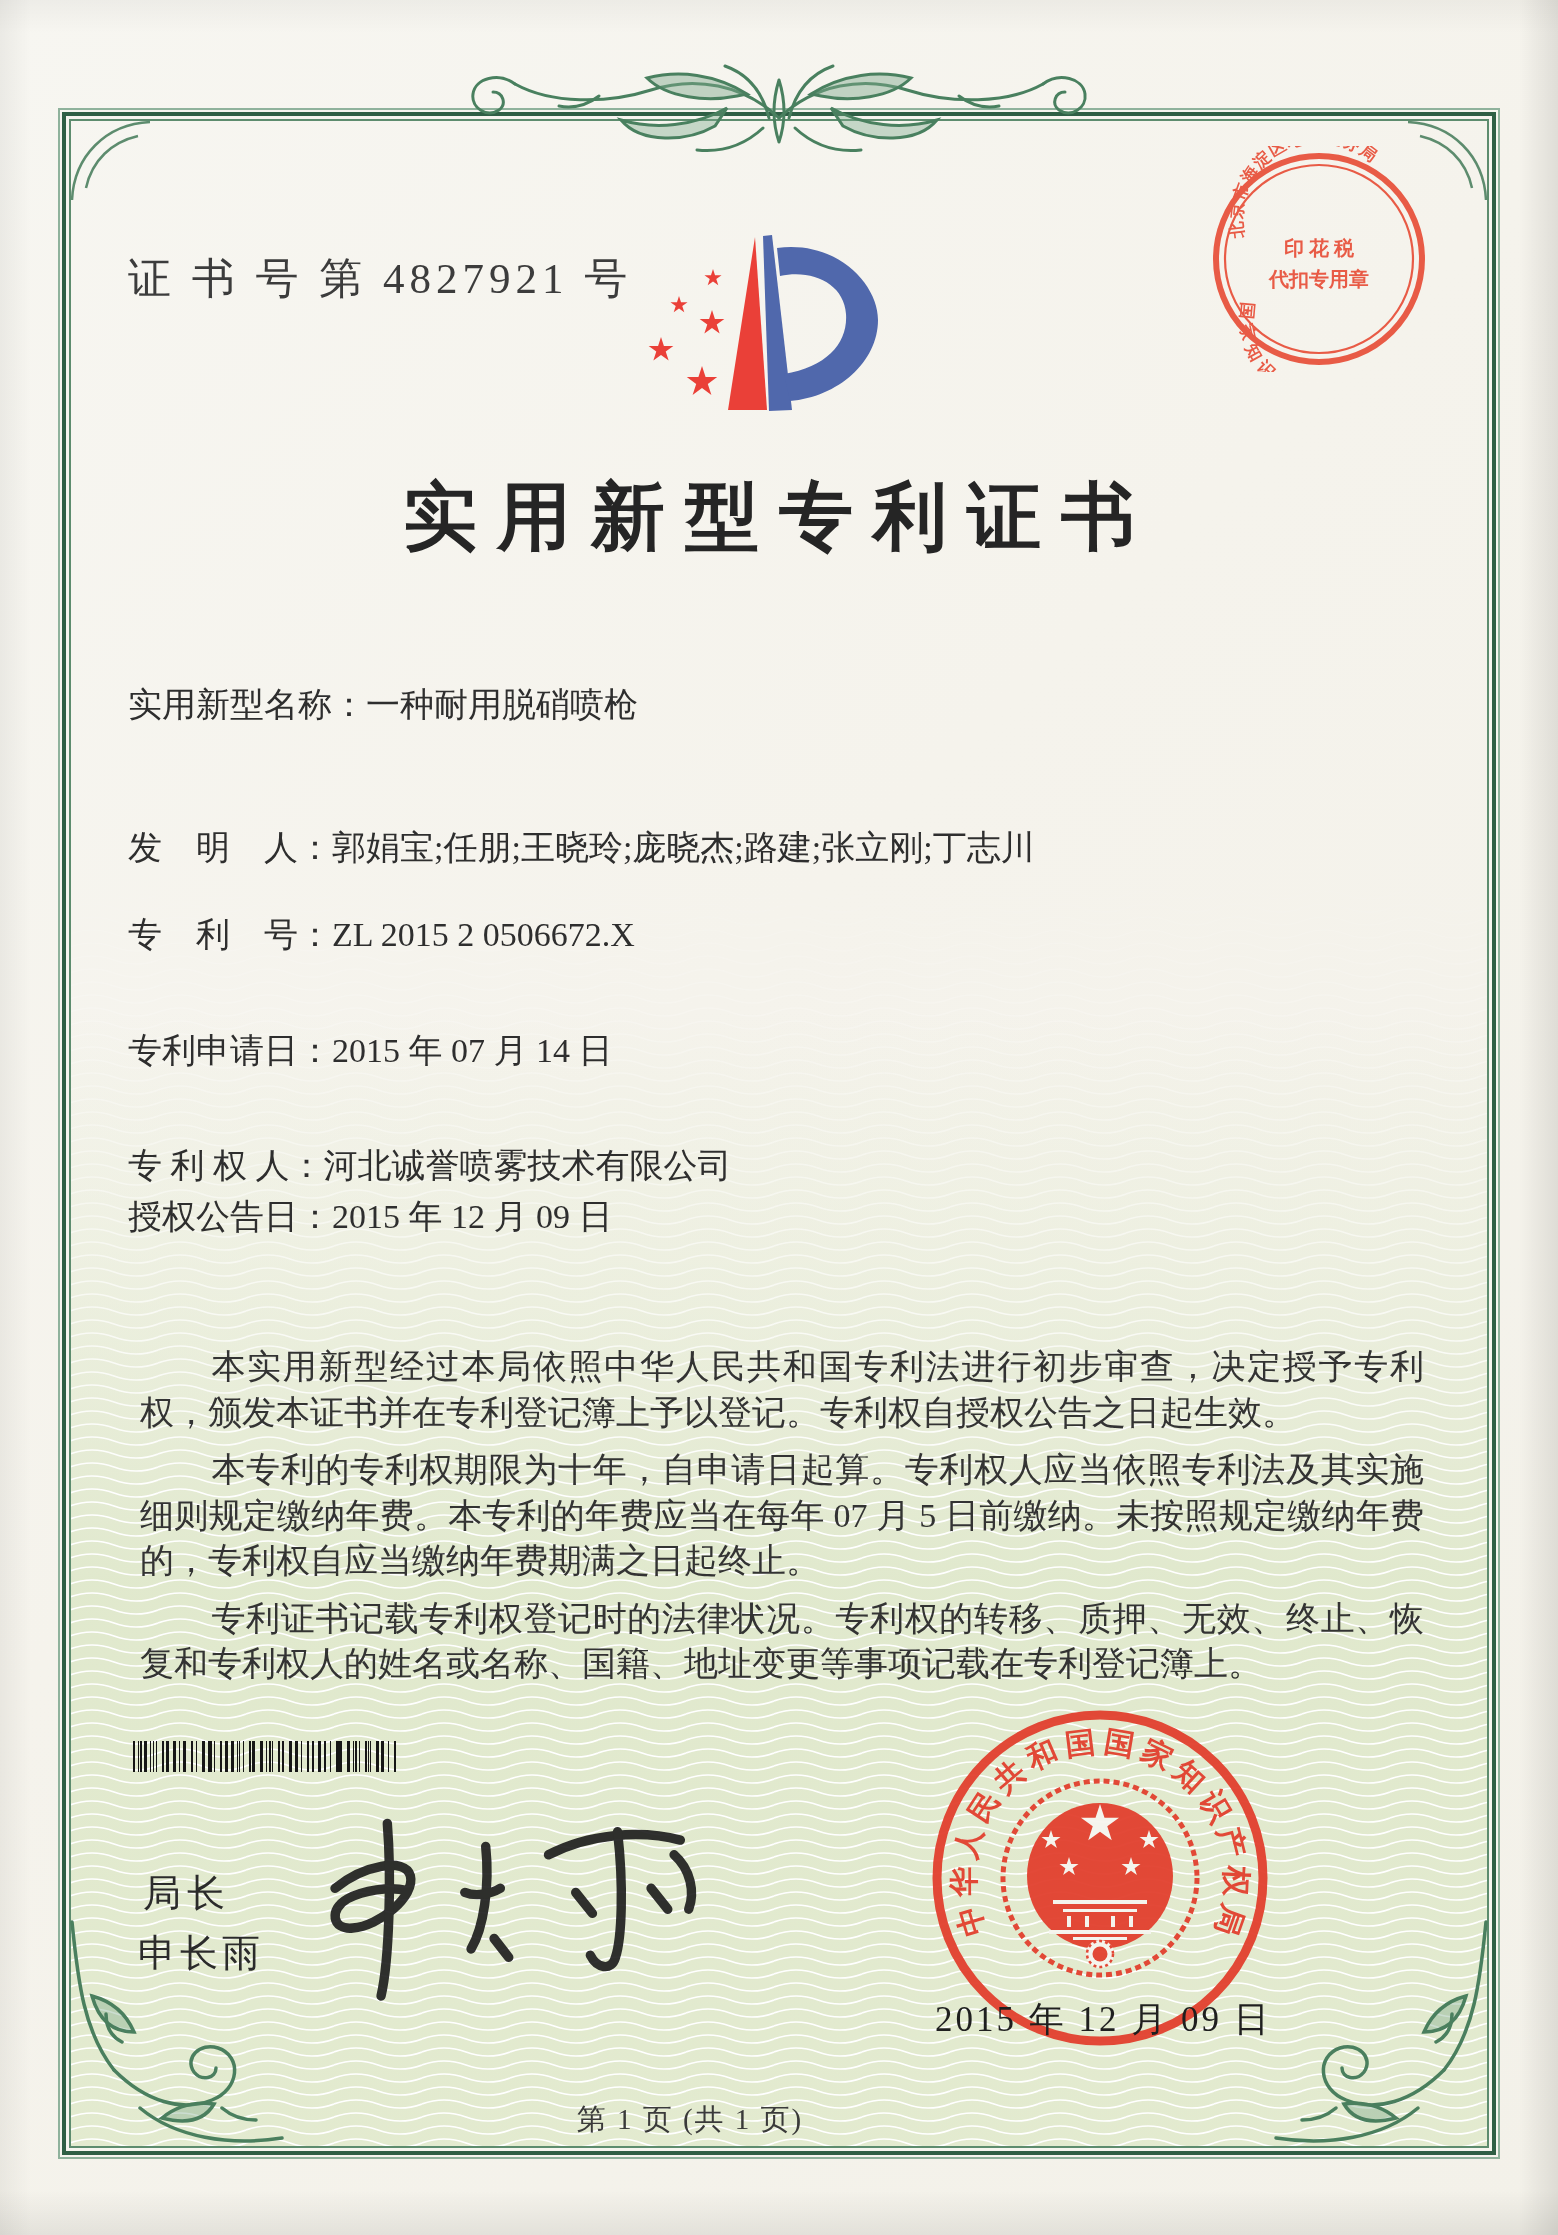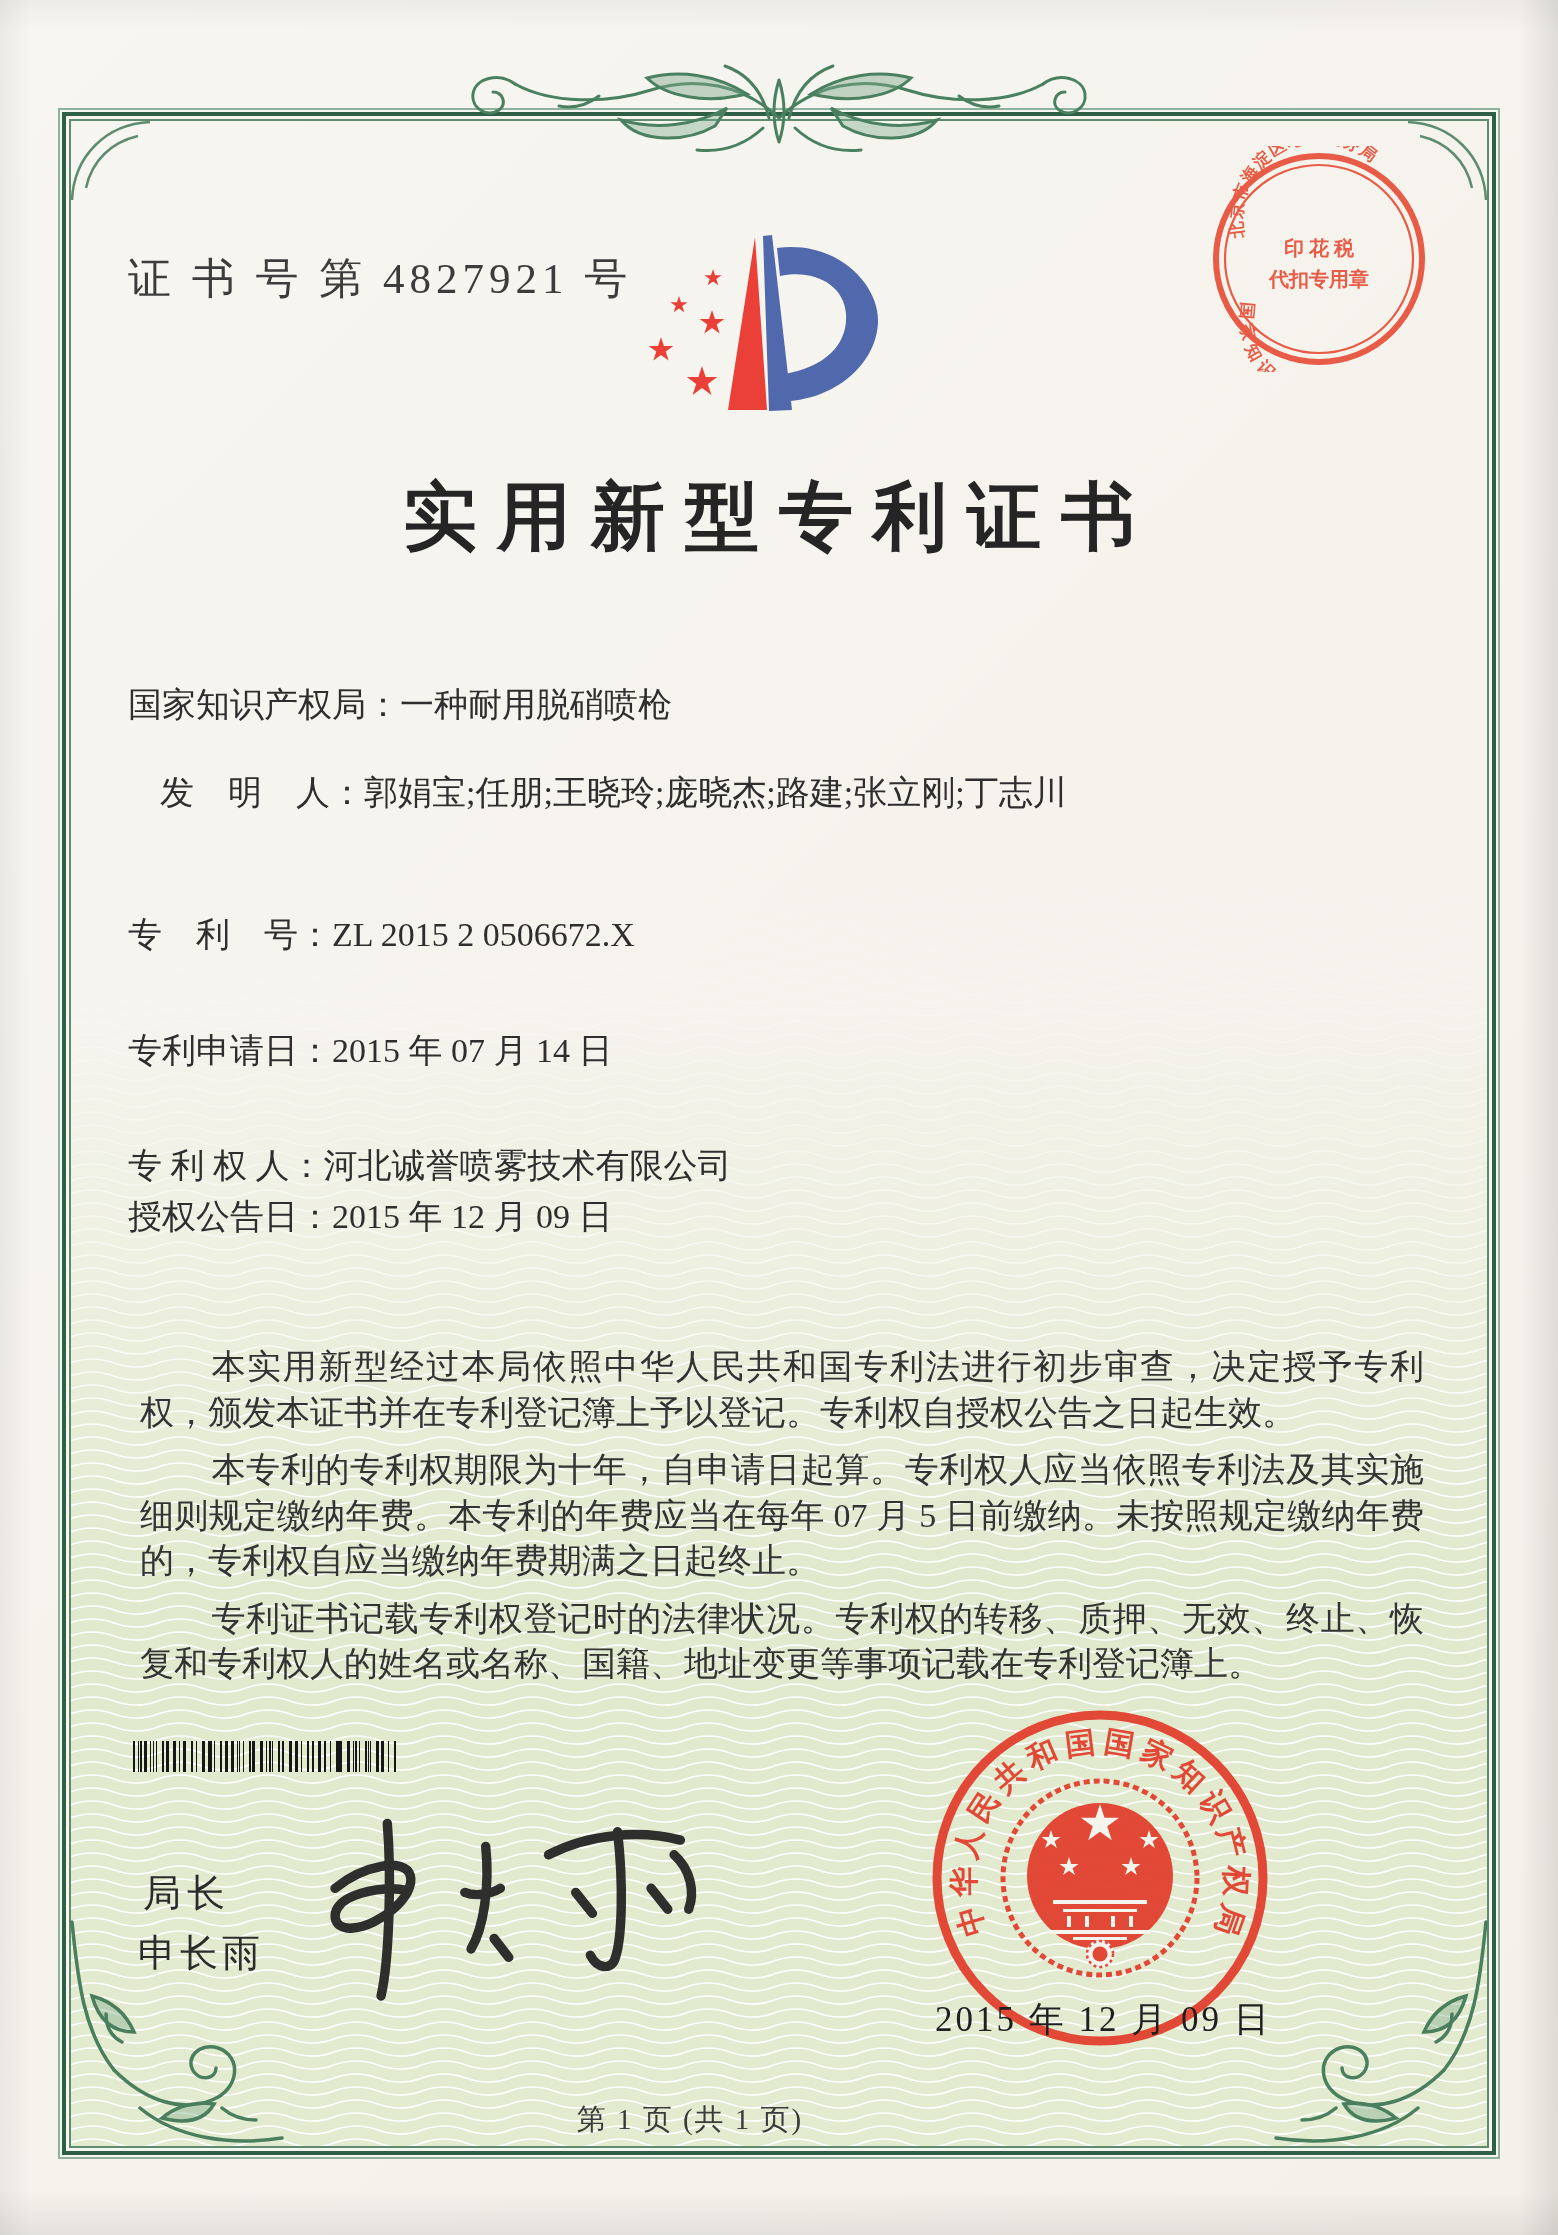--- a/index.html
+++ b/index.html
@@ -142,23 +142,23 @@
     <text font-size="17" letter-spacing="6" fill="#e8503a" font-weight="600">
       <textPath href="#stampBot" startOffset="13">国家知识产权局</textPath>
     </text>
     <text x="113" y="109" text-anchor="middle" font-size="20" font-weight="600" fill="#e8503a">印 花 税</text>
     <text x="113" y="140" text-anchor="middle" font-size="20" font-weight="600" fill="#e8503a">代扣专用章</text>
   </svg>
 
   <div class="abs title">实用新型专利证书</div>
 
   <div class="abs field" style="top:682px;">
-    <span>国家知识产权局：</span><span>一种耐用脱硝喷枪</span>
-  </div>
-  <div class="abs field" style="top:770px;margin-left:32px;">
+    <span>实用新型名称：</span><span>一种耐用脱硝喷枪</span>
+  </div>
+  <div class="abs field" style="top:825px;">
     <span>发　明　人：</span><span>郭娟宝;任朋;王晓玲;庞晓杰;路建;张立刚;丁志川</span>
   </div>
   <div class="abs field" style="top:912px;">
     <span>专　利　号：</span><span>ZL 2015 2 0506672.X</span>
   </div>
   <div class="abs field" style="top:1028px;">
     <span>专利申请日：</span><span>2015 年 07 月 14 日</span>
   </div>
   <div class="abs field" style="top:1143px;">
     <span>专 利 权 人：</span><span>河北诚誉喷雾技术有限公司</span>

